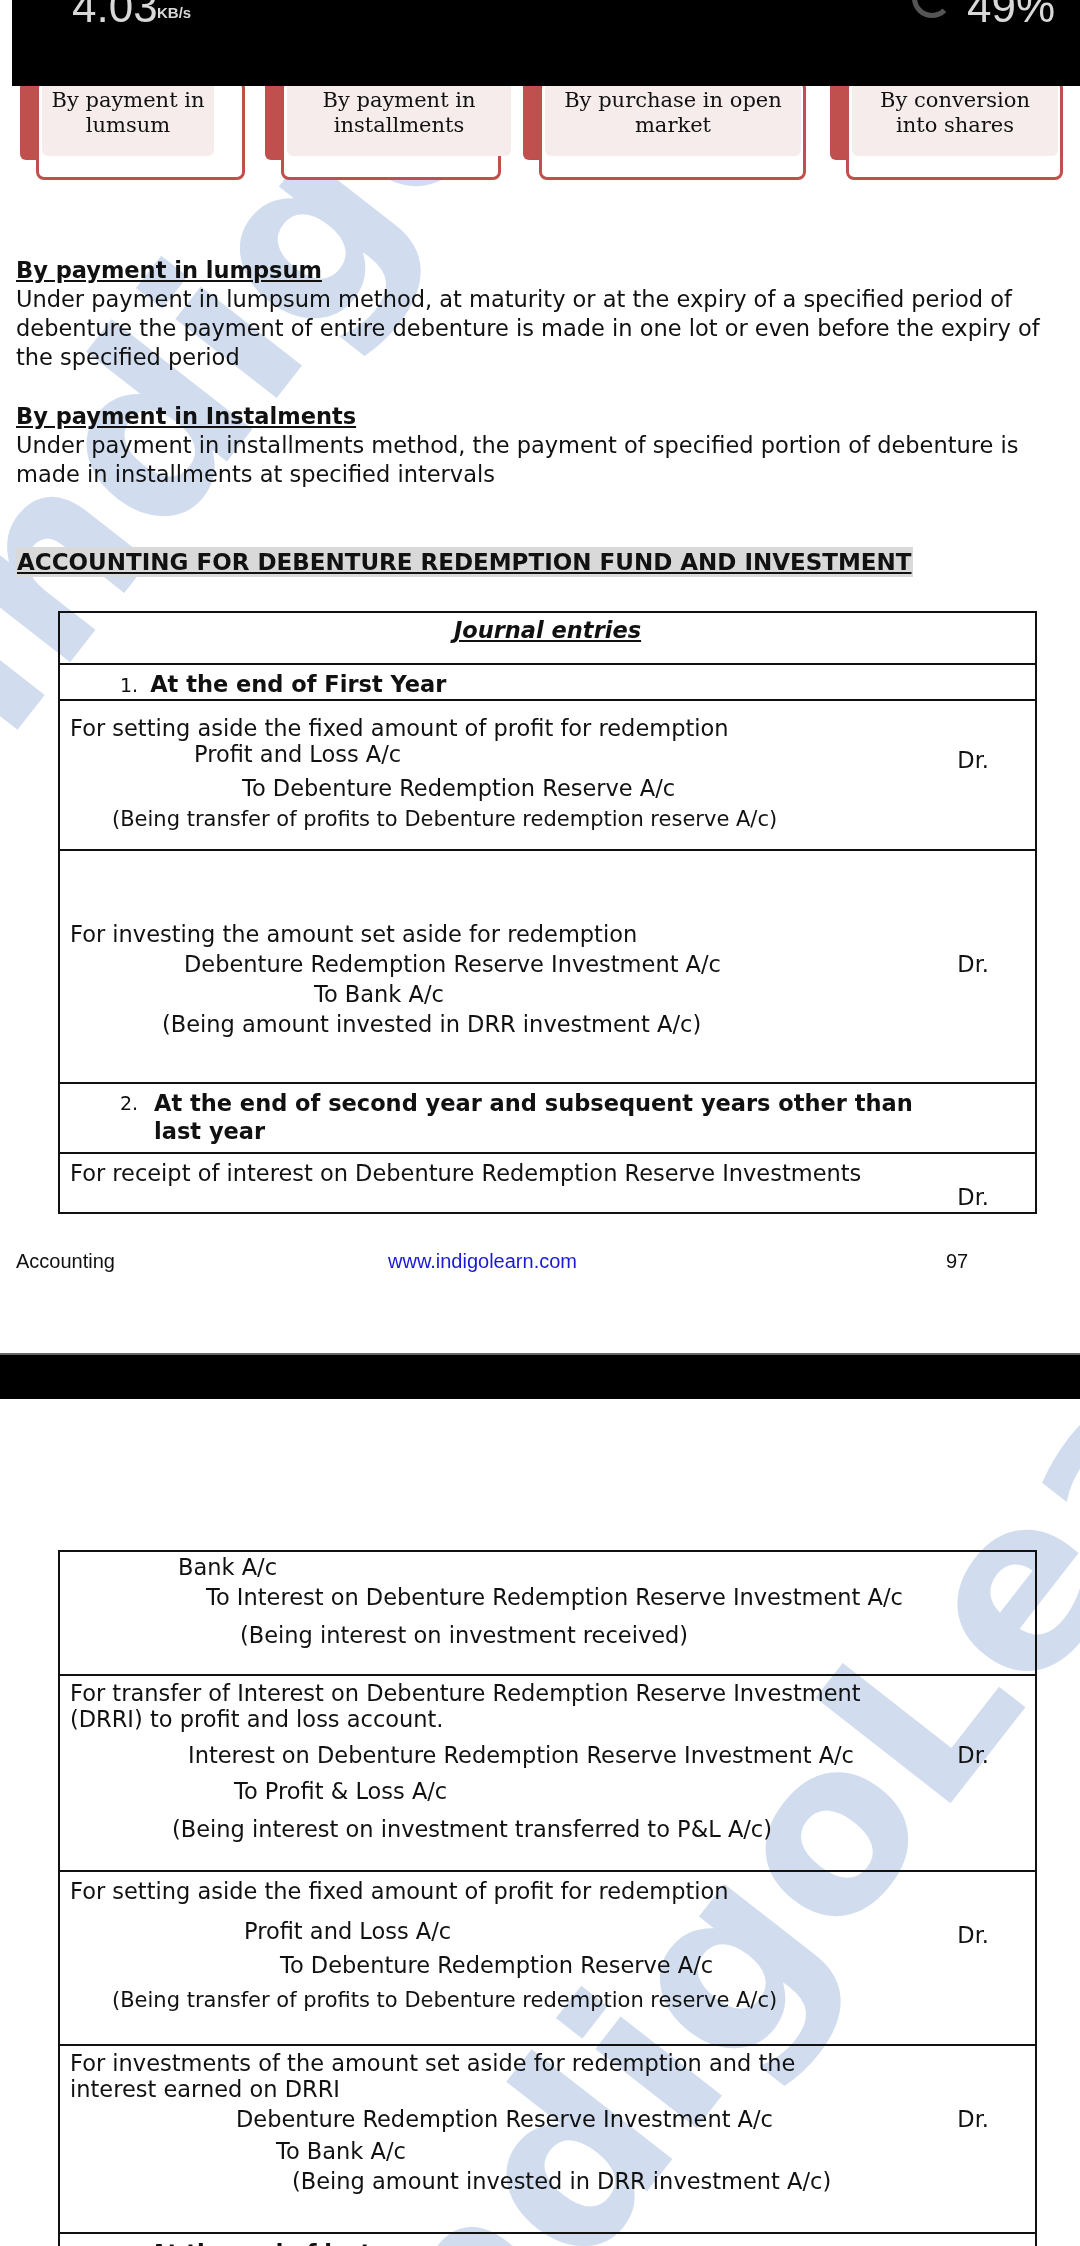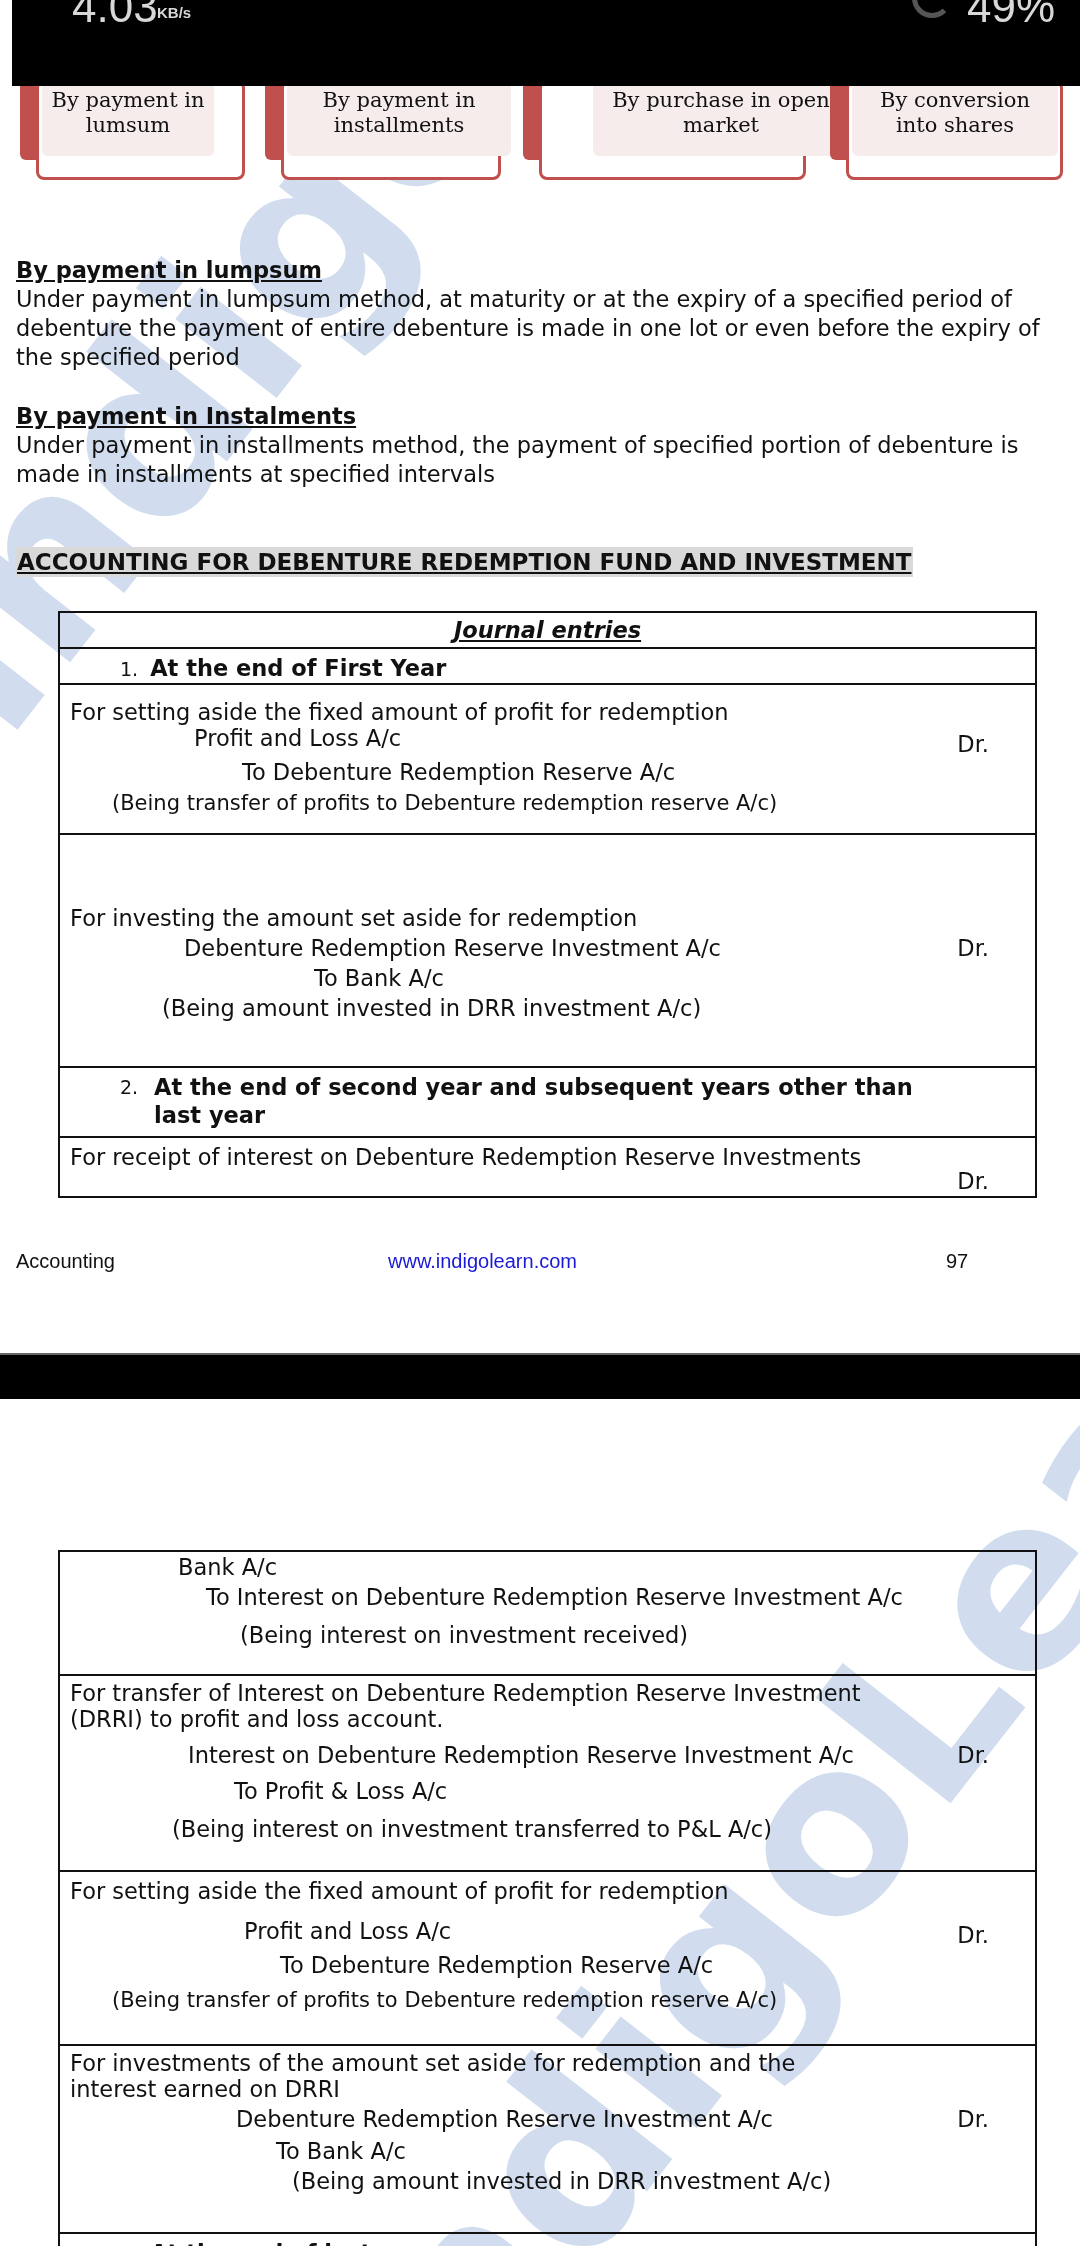--- a/index.html
+++ b/index.html
@@ -25,21 +25,21 @@
   .card .back { position: absolute; left: 0; top: 0; height: 90px; background: #c0504d; border-radius: 0 0 6px 6px; }
   .card .outline { position: absolute; top: 10px; height: 100px; border: 3px solid #c0504d; border-radius: 8px; background: #fff; }
   .card .label { position: absolute; top: 0; height: 86px; background: #f6ecec; border-radius: 0 0 6px 6px; display: flex; align-items: center; justify-content: center; text-align: center; font-family: "DejaVu Serif", serif; font-size: 21px; line-height: 25px; color: #111; padding: 0 6px; }
 
   .section { position: absolute; left: 16px; width: 1050px; font-size: 22.5px; line-height: 29px; }
   .h-under { text-decoration: underline; font-weight: bold; }
   .main-heading { position: absolute; left: 16px; top: 547px; font-size: 23px; font-weight: bold; text-decoration: underline; background: #d9d9d9; padding: 0 1px; line-height: 30px; }
 
   table.journal { position: absolute; left: 58px; width: 979px; border-collapse: collapse; font-size: 22.5px; }
   table.journal td { border: 2px solid #111; padding: 0 10px; position: relative; vertical-align: top; }
-  .title-cell { text-align: center; font-style: italic; font-weight: bold; text-decoration: underline; height: 36px; line-height: 34px; }
+  .title-cell { text-align: center; font-style: italic; font-weight: bold; text-decoration: underline; height: 52px; line-height: 34px; }
   .step-cell { height: 34px; font-weight: bold; padding-left: 60px !important; line-height: 28px; padding-top: 5px !important; }
   .step-num { font-weight: normal; font-size: 19px; margin-right: 12px; }
   .line { display: block; white-space: nowrap; }
   .dr { position: absolute; right: 46px; }
   .note { font-size: 21px; }
 
   .footer { position: absolute; top: 1250px; font-family: "Liberation Sans", sans-serif; font-size: 20px; }
 </style>
 </head>
 <body>
@@ -63,21 +63,21 @@
       <div class="label" style="left:22px;width:172px;">By payment in lumsum</div>
     </div>
     <div class="card" style="left:265px;width:236px;">
       <div class="back" style="width:210px;"></div>
       <div class="outline" style="left:16px;width:220px;"></div>
       <div class="label" style="left:22px;width:224px;">By payment in installments</div>
     </div>
     <div class="card" style="left:523px;width:283px;">
       <div class="back" style="width:260px;"></div>
       <div class="outline" style="left:16px;width:267px;"></div>
-      <div class="label" style="left:22px;width:256px;margin-left:48px;">By purchase in open market</div>
+      <div class="label" style="left:22px;width:256px;">By purchase in open market</div>
     </div>
     <div class="card" style="left:830px;width:233px;">
       <div class="back" style="width:210px;"></div>
       <div class="outline" style="left:16px;width:217px;"></div>
       <div class="label" style="left:22px;width:206px;">By conversion into shares</div>
     </div>
   </div>
 
   <div class="section" style="top:256px;">
     <div class="h-under">By payment in lumpsum</div>

